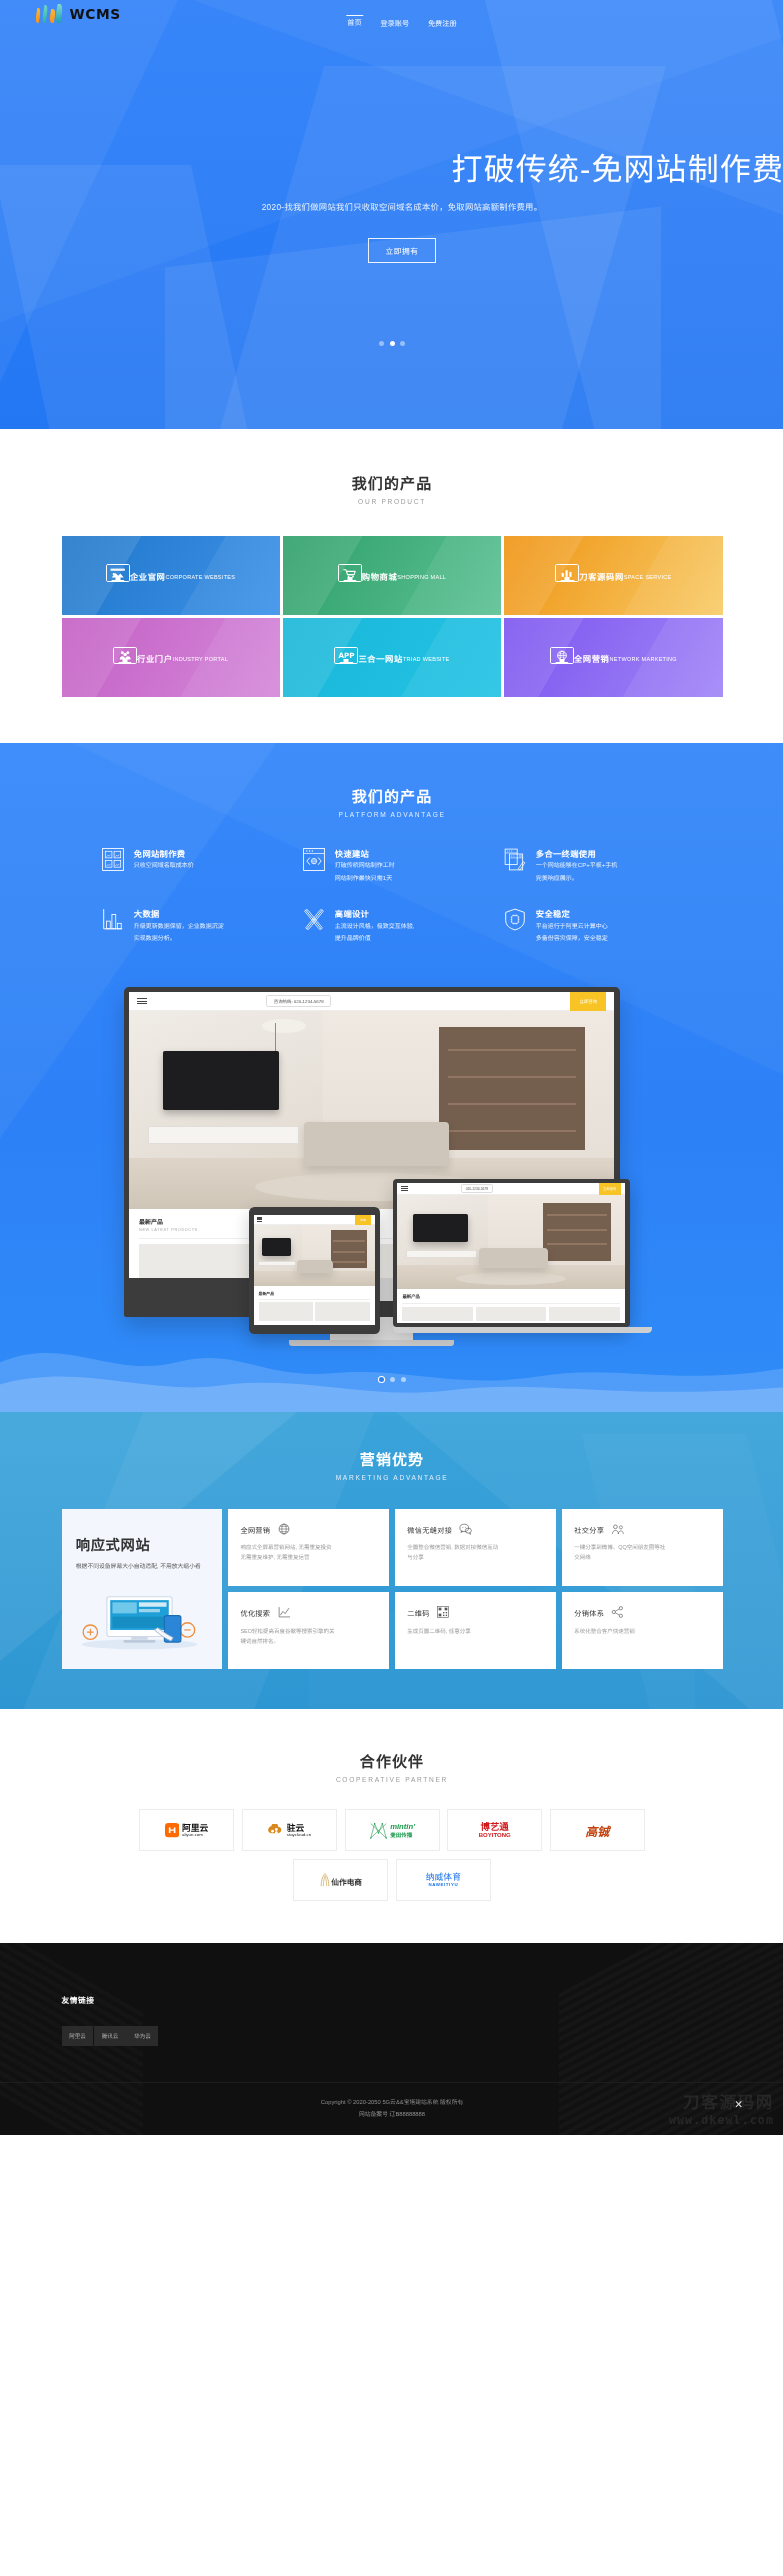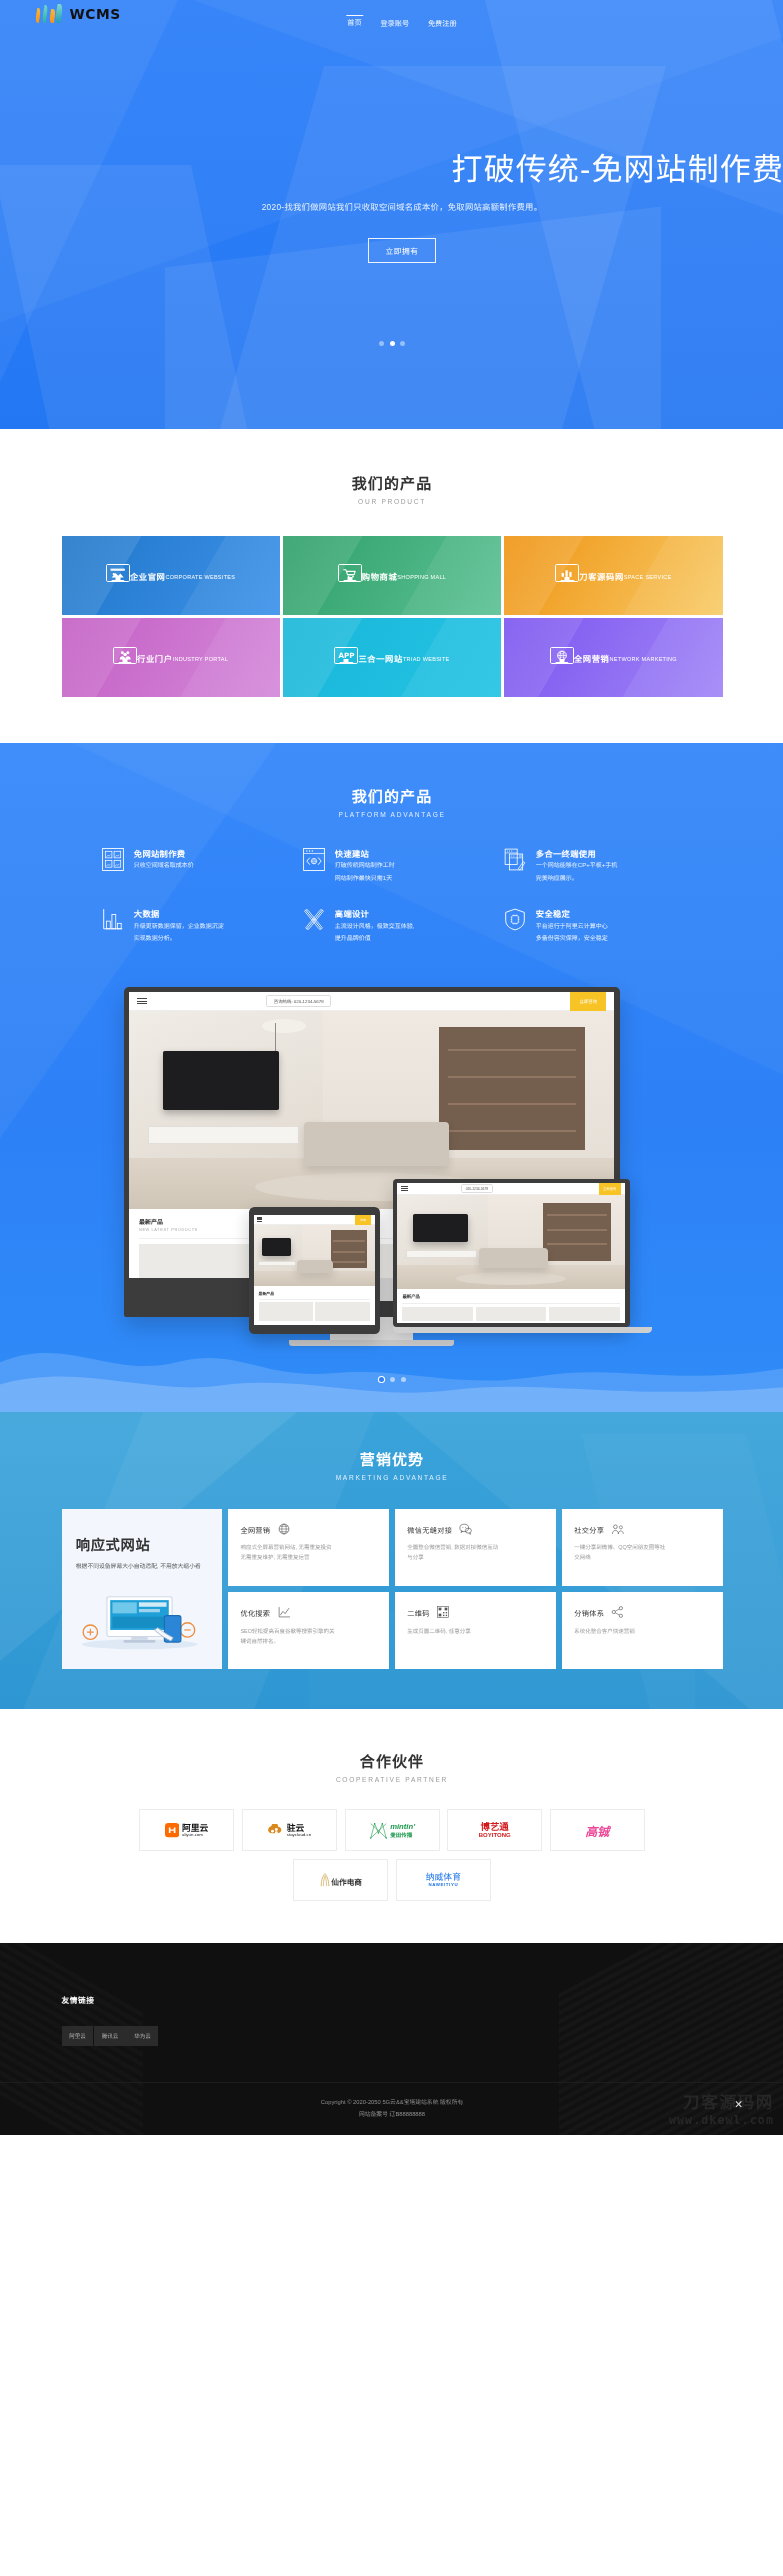--- a/index.html
+++ b/index.html
@@ -781,21 +781,21 @@
           </span>
         </span>
       </div>
       <div class="pbox">
         <span style="text-align:center;line-height:1.1">
           <span style="display:block;font-size:9.4px;font-weight:700;color:#d2191c">博艺通</span>
           <span style="display:block;font-size:6px;font-weight:700;color:#d2191c">BOYITONG</span>
         </span>
       </div>
       <div class="pbox">
-        <span style="font-size:12px;font-weight:700;color:#ec4899;font-family:'DejaVu Serif',serif;font-style:italic">高铖</span>
+        <span style="font-size:12px;font-weight:700;color:#c2410c;font-family:'DejaVu Serif',serif;font-style:italic">高铖</span>
       </div>
     </div>
 
     <div class="prow2">
       <div class="pbox">
         <span style="display:flex;align-items:flex-end;gap:0">
           <svg width="12" height="14.3" viewBox="0 0 22 26">
               <path d="M4 24 C4 12 8 4 11 1 C14 4 18 12 18 24" fill="none" stroke="#c79a3c" stroke-width="1.3"></path>
               <path d="M8 24 C8 15 10 8 11 5 C12 8 14 15 14 24" fill="none" stroke="#c79a3c" stroke-width="1.1"></path>
             </svg>

